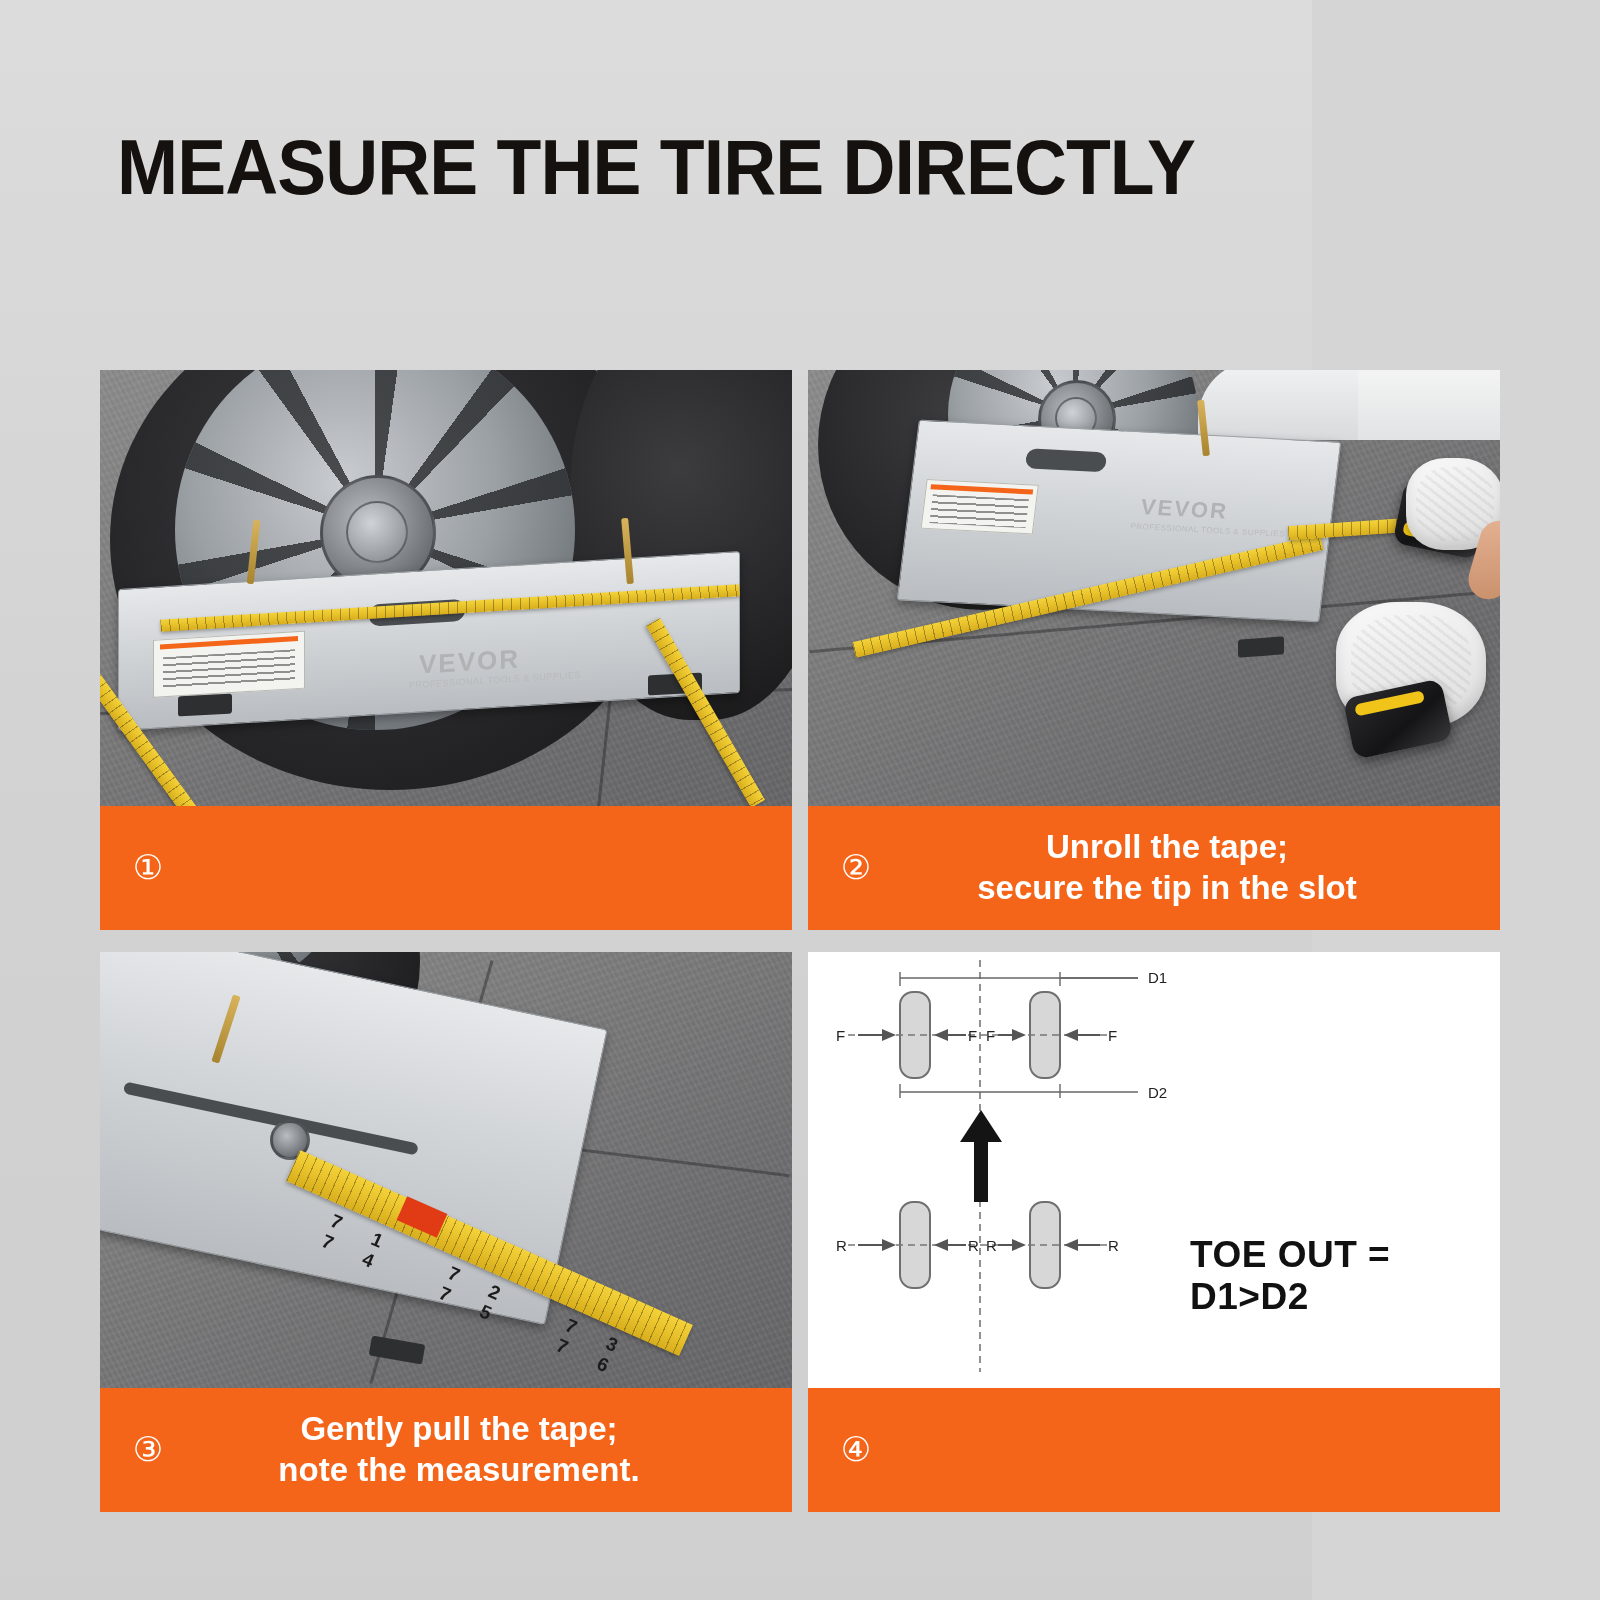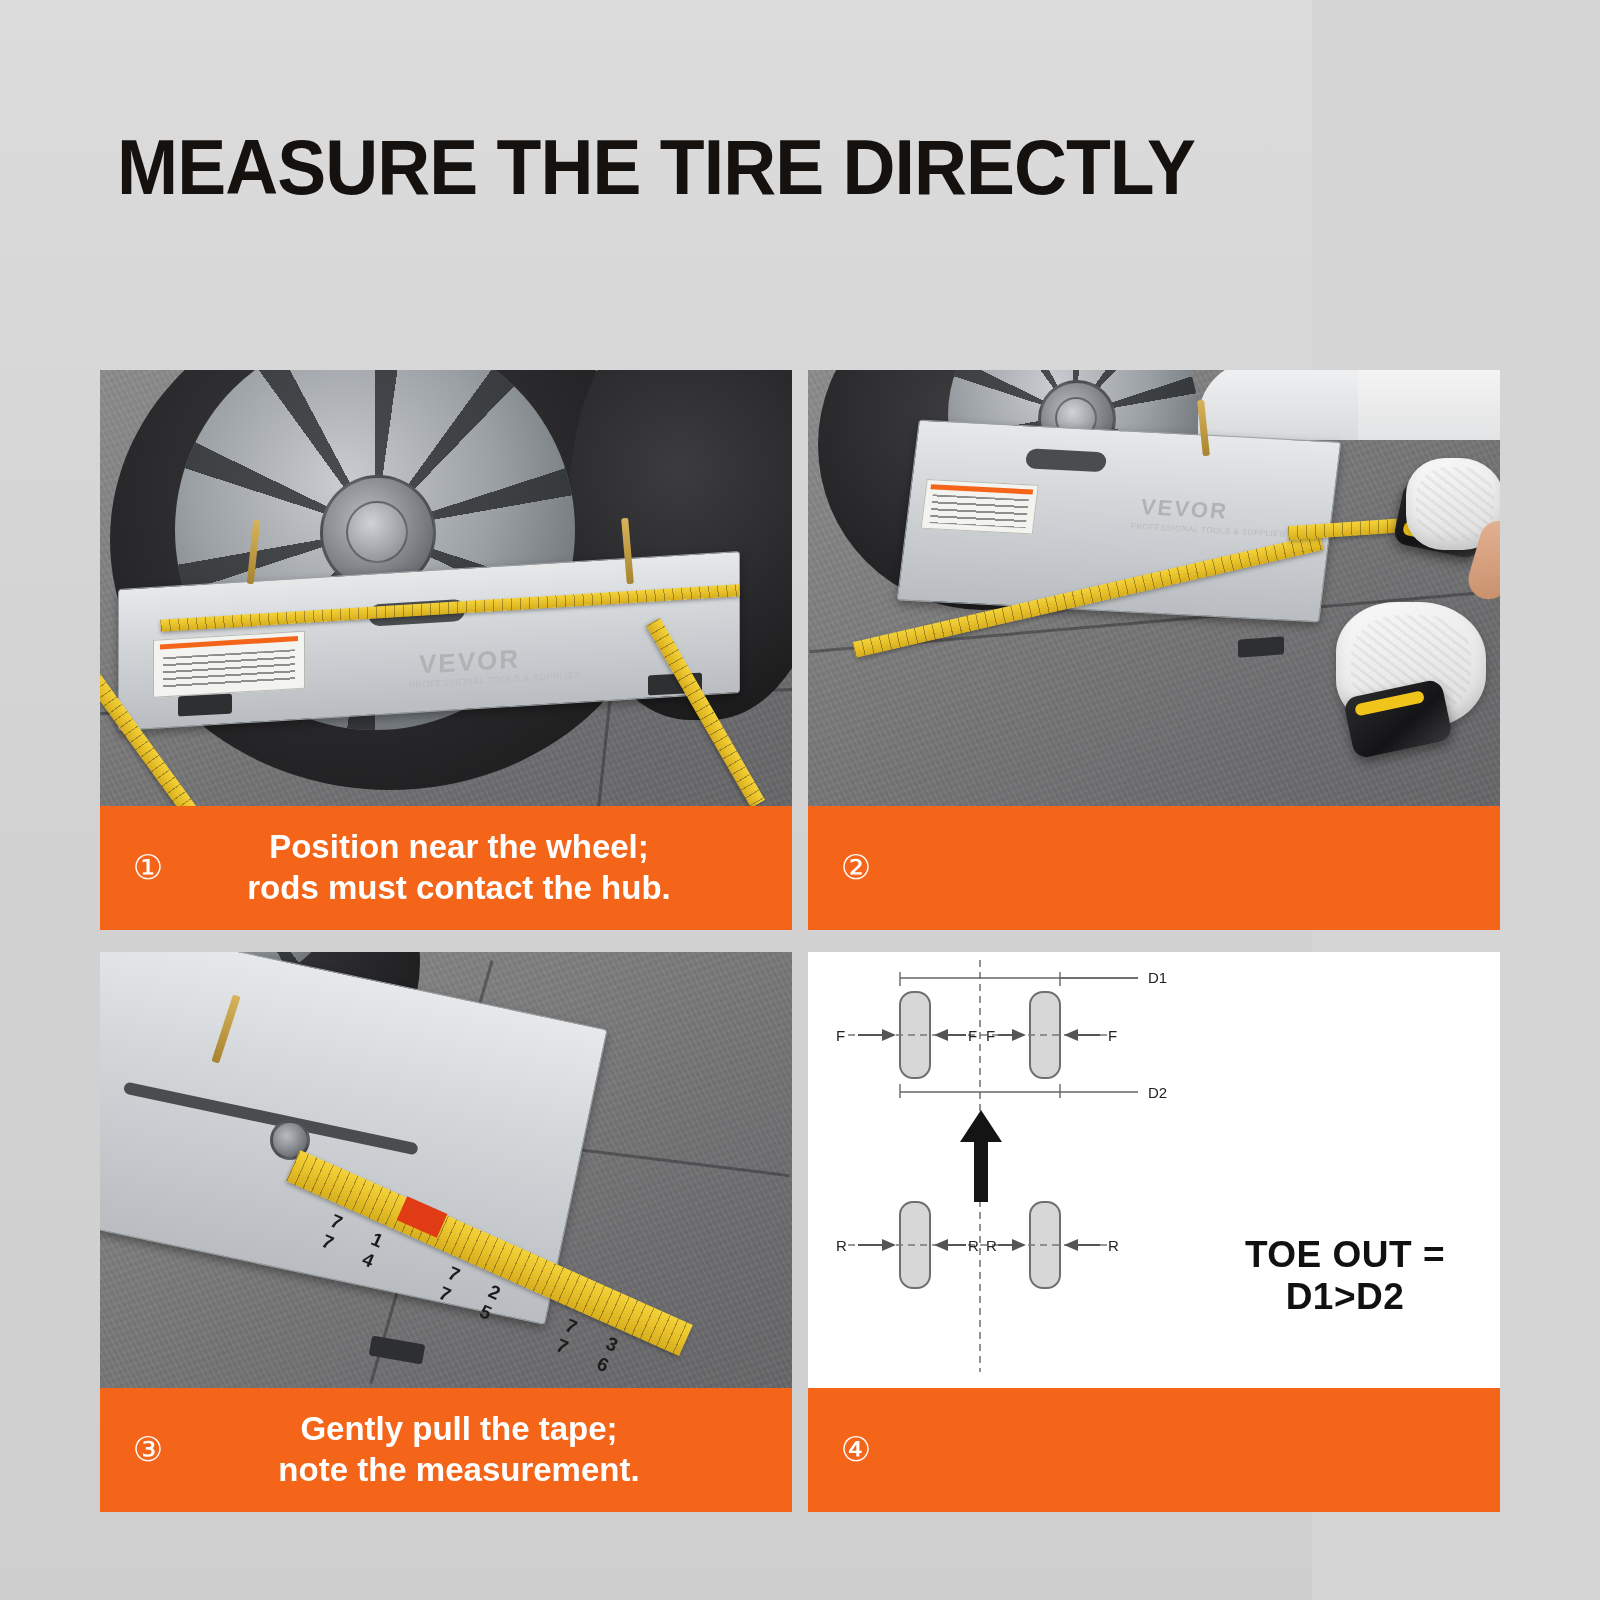--- a/index.html
+++ b/index.html
@@ -321,22 +321,20 @@
         <div class="foot" style="left:78px; top:325px; width:54px; height:20px; transform:skewY(-3deg);"></div>
         <div class="foot" style="left:548px; top:304px; width:54px; height:20px; transform:skewY(-3deg);"></div>
 
         <div class="tape" style="left:-10px; top:290px; width:200px; height:16px; transform:rotate(54deg); transform-origin: left top;"></div>
         <div class="tape" style="left:560px; top:248px; width:210px; height:16px; transform:rotate(60deg); transform-origin: left top;"></div>
         <div class="tape" style="left:60px; top:232px; width:580px; height:12px; transform:rotate(-3.5deg);"></div>
       </div>
 
       <div class="caption">
         <div class="num">①</div>
-        <div class="txt">Position near the wheel;
-rods must contact the hub.</div>
       </div>
     </div>
 
     <div class="panel">
       <div class="photo">
         <div class="floor"></div>
         <div class="seam" style="left:0; top:250px; width:692px; height:3px; transform:rotate(-5deg);"></div>
 
         <div class="car-body" style="left:420px; top:-40px; width:300px; height:110px;"></div>
         <div class="fender" style="left:390px; top:-10px; width:160px; height:80px; border-radius:60px 10px 0 0;"></div>
@@ -369,20 +367,22 @@
         <div class="glove" style="left:598px; top:88px; width:98px; height:92px;"></div>
         <div class="glove" style="left:528px; top:232px; width:150px; height:126px;"></div>
         <div class="tape-reel" style="left:540px; top:318px; width:100px; height:62px; transform:rotate(-12deg);">
           <div class="accent" style="left:10px; top:8px; width:70px; height:12px;"></div>
         </div>
         <div class="skin" style="left:666px; top:150px; width:40px; height:80px; transform:rotate(16deg);"></div>
       </div>
 
       <div class="caption">
         <div class="num">②</div>
+        <div class="txt">Unroll the tape;
+secure the tip in the slot</div>
       </div>
     </div>
 
     <div class="panel">
       <div class="photo">
         <div class="floor"></div>
         <div class="seam" style="left:330px; top:0; width:3px; height:440px; transform:rotate(16deg);"></div>
         <div class="seam" style="left:0; top:180px; width:692px; height:3px; transform:rotate(7deg);"></div>
 
         <div class="tire" style="left:-20px; top:-150px; width:340px; height:320px;"></div>
@@ -456,21 +456,21 @@
           <line x1="128" y1="293" x2="158" y2="293" stroke="#555" stroke-width="2" marker-start="url(#ahs)"></line>
           <text x="160" y="299" font-family="Liberation Sans, sans-serif" font-size="15" fill="#222">R</text>
           <text x="178" y="299" font-family="Liberation Sans, sans-serif" font-size="15" fill="#222">R</text>
           <line x1="190" y1="293" x2="216" y2="293" stroke="#555" stroke-width="2" marker-end="url(#ah)"></line>
           <line x1="258" y1="293" x2="292" y2="293" stroke="#555" stroke-width="2" marker-start="url(#ahs)"></line>
           <text x="300" y="299" font-family="Liberation Sans, sans-serif" font-size="15" fill="#222">R</text>
 
           <path d="M166,250 L166,190 L152,190 L173,158 L194,190 L180,190 L180,250 z" fill="#141414"></path>
         </svg>
 
-        <div class="toe-text" style="left:382px; top:282px;text-align:center;">TOE OUT = D1&gt;D2</div>
+        <div class="toe-text" style="left:382px; top:282px;">TOE OUT = D1&gt;D2</div>
       </div>
 
       <div class="caption">
         <div class="num">④</div>
       </div>
     </div>
 
   </div>
 </div>
 

